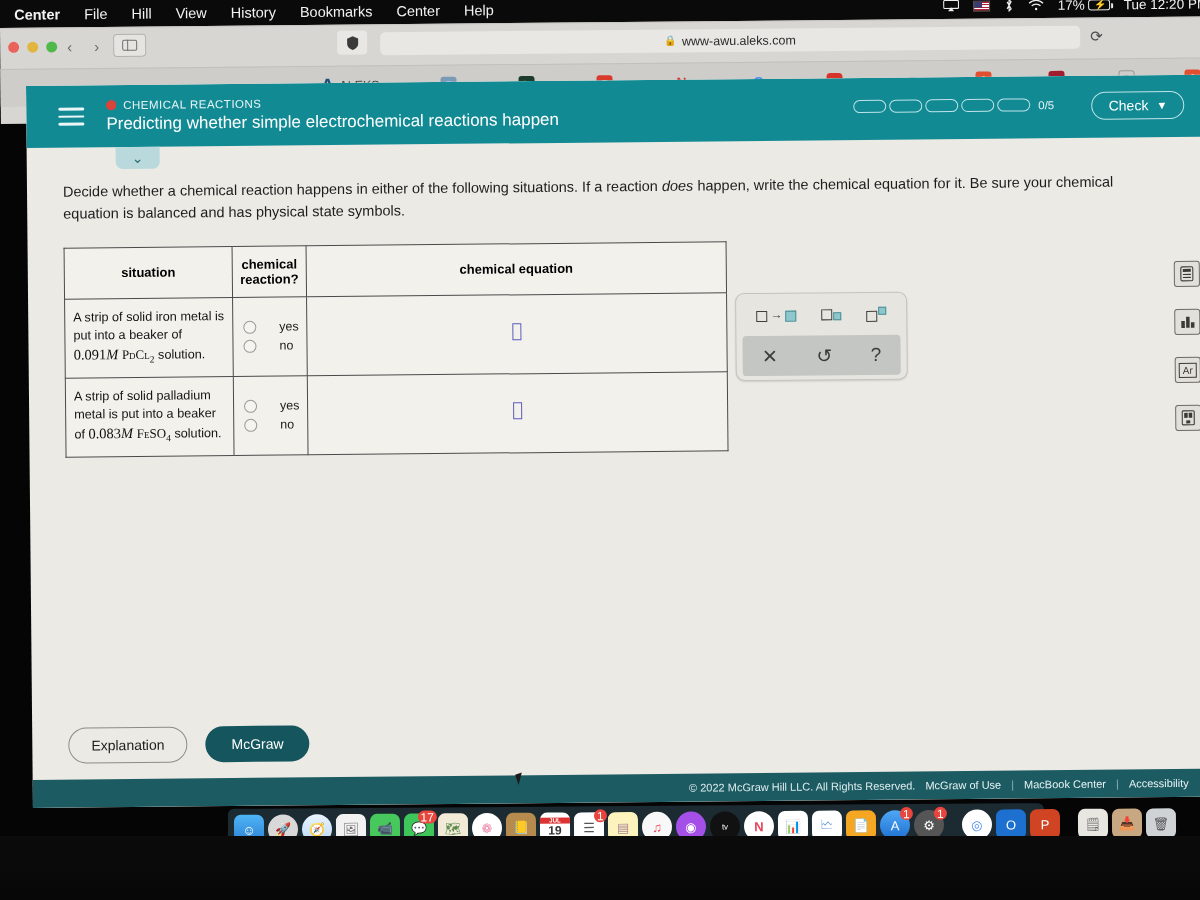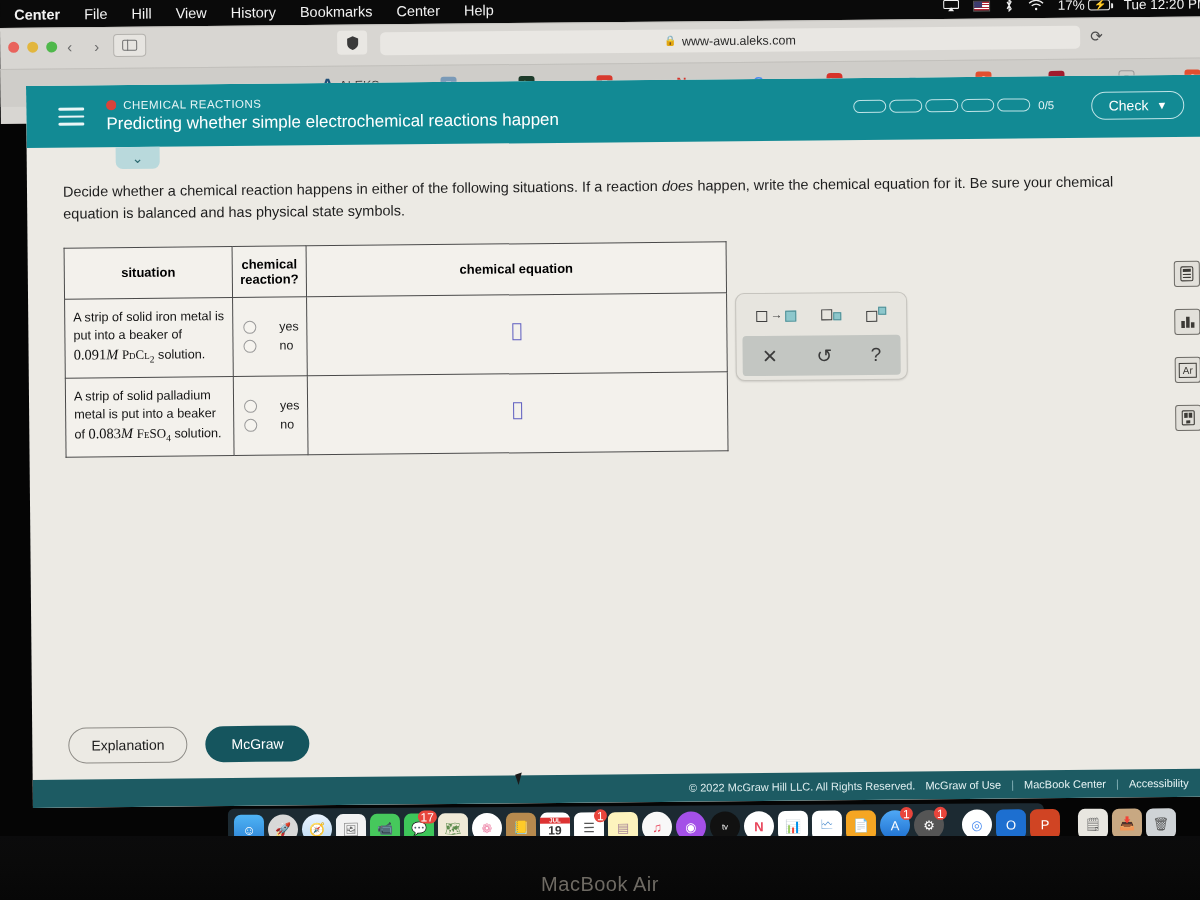--- a/index.html
+++ b/index.html
@@ -563,15 +563,14 @@
     <span class="dicon round" style="background:#fff;color:#4a8cf0">◎</span>
     <span class="dicon" style="background:#1d6fd0">O</span>
     <span class="dicon" style="background:#d04423">P</span>
     <span class="dsep"></span>
     <span class="dicon" style="background:#e8e6e0;color:#666">🗒</span>
     <span class="dicon" style="background:#c8a882;color:#444">📥</span>
     <span class="dicon" style="background:#cfd3d6;color:#555">🗑</span>
   </div>
 
   <div class="bezel-bottom"></div>
-  <div class="macbook-label">MacBook Air</div>
 
 </div>
 
 </body></html>

